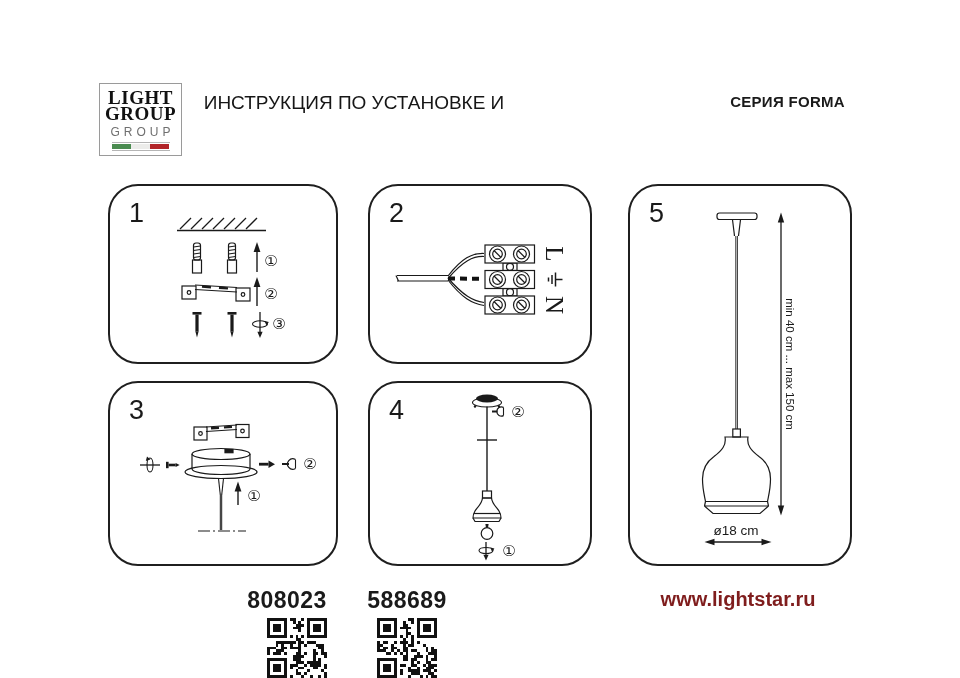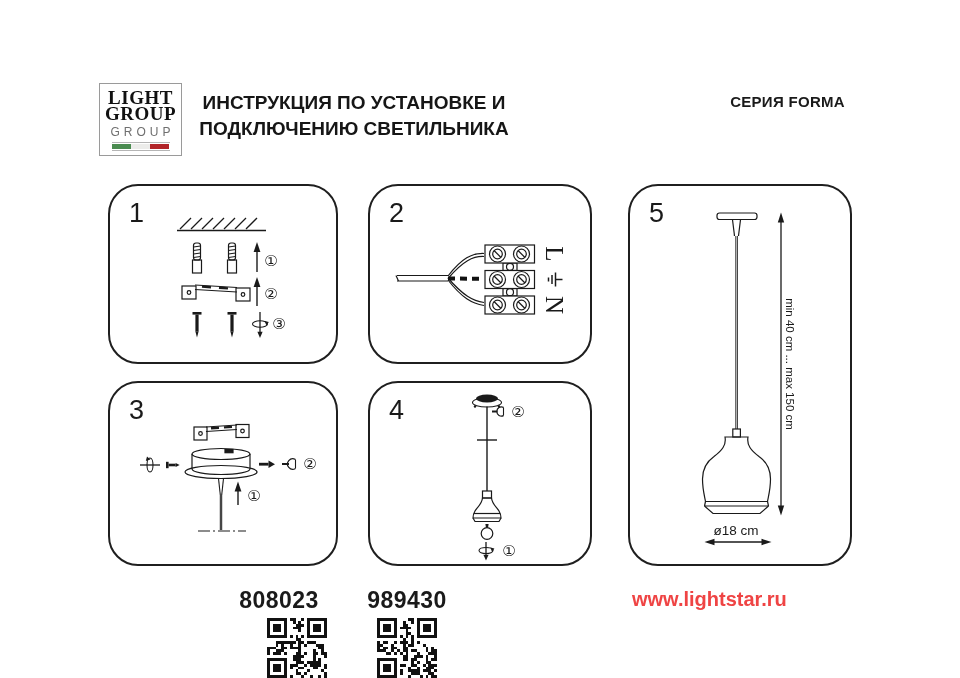--- a/index.html
+++ b/index.html
@@ -12,21 +12,21 @@
           border:1px solid #9a9a9a; background:#fff; text-align:center; padding-top:6px; }
   #logo .l1, #logo .l2 { font-family:"Liberation Serif", serif; font-weight:700; font-size:19px;
           line-height:16px; letter-spacing:0.5px; color:#111; }
   #logo .l3 { font-size:12px; letter-spacing:4px; color:#6f6f6f; margin-top:3px; padding-left:4px; }
   #logo .flag { width:58px; height:9px; margin:3px auto 0 auto;
           border-top:1px solid #b5b5b5; border-bottom:1px solid #b5b5b5;
           display:flex; align-items:center; }
   #logo .flag span { display:block; height:5px; flex:1; }
 
   #main-title { position:absolute; left:196px; top:54px; width:316px; text-align:center;
-          font-weight:700; font-size:19px; line-height:26px; color:#161616; }
+          font-weight:400; font-size:19px; line-height:26px; color:#161616; }
   #series-block { position:absolute; left:630px; top:57px; width:215px; text-align:right; }
   #series-block .series { font-weight:700; font-size:15px; letter-spacing:0.3px; }
   #series-block .articles { font-weight:700; font-size:19px; margin-top:9px; letter-spacing:0.3px; }
 
   
   .panel { position:absolute; border:2px solid #1f1f1f; border-radius:30px; background:#fff; }
   #panel1 { left:108px; top:148px; width:230px; height:180px; }
   #panel2 { left:368px; top:148px; width:224px; height:180px; }
   #panel3 { left:108px; top:345px; width:230px; height:185px; }
   #panel4 { left:368px; top:345px; width:224px; height:185px; }
@@ -34,48 +34,47 @@
   .panel-num { position:absolute; left:19px; top:12px; font-size:27px; color:#1a1a1a; }
   .panel svg { position:absolute; left:0; top:0; }
   .panel svg text { fill:#1a1a1a; }
   .circled { font-family:"DejaVu Sans", sans-serif; font-size:15px; }
   .lnlabel { font-family:"Liberation Serif", serif; font-size:25px; }
   .dimtext { font-family:"Liberation Sans", sans-serif; }
 
   
   .art-code { position:absolute; top:551px; width:110px; text-align:center;
           font-weight:700; font-size:23px; letter-spacing:0.5px; }
-  #art-code-1 { left:224px; }
+  #art-code-1 { left:232px; }
   #art-code-2 { left:352px; }
   .qr { position:absolute; top:582px; width:60px; height:60px; }
   #qr-1 { left:267px; }
   #qr-2 { left:377px; }
   .qr svg rect { fill:#111; }
-  #website { position:absolute; left:632px; top:552px; width:212px; text-align:left;
-          font-weight:700; font-size:20px; color:#ef4444; }
+  #website { position:absolute; left:632px; top:552px; width:212px; text-align:center;
+          font-weight:700; font-size:20px; color:#7f1d1d; }
 </style>
 </head>
 <body>
 
 <div id="page">
 
   <div id="logo">
     <div class="l1">LIGHT</div>
     <div class="l2">GROUP</div>
     <div class="l3">GROUP</div>
     <div class="flag">
       <span style="background:#4a8b50"></span>
         <span style="background:#ececea"></span>
         <span style="background:#b22428"></span>
     </div>
   </div>
 
   <div id="main-title">
     <div>ИНСТРУКЦИЯ ПО УСТАНОВКЕ И</div>
-    <div>ПОДКЛЮЧЕНИЮ СВЕТИЛЬНИКА</div>
   </div>
 
   <div id="series-block">
     <div class="series">СЕРИЯ FORMA</div>
   </div>
 
   <div id="panel1" class="panel">
     <div class="panel-num">1</div>
     <svg width="226" height="176" viewBox="0 0 226 176">
       <g stroke="#1a1a1a" stroke-width="1.3" fill="none">
@@ -332,21 +331,21 @@
       <text class="dimtext" x="106" y="349" font-size="13.5" text-anchor="middle">ø18 cm</text>
       <g>
         <line x1="80" y1="356" x2="136" y2="356" stroke="#1a1a1a" stroke-width="1.3"></line>
         <polygon points="74.5,356 84.5,352.8 84.5,359.2" fill="#1a1a1a"></polygon>
         <polygon points="141.5,356 131.5,352.8 131.5,359.2" fill="#1a1a1a"></polygon>
       </g>
     </svg>
   </div>
 
   <div id="art-code-1" class="art-code">808023</div>
-  <div id="art-code-2" class="art-code">989430</div>
+  <div id="art-code-2" class="art-code">588689</div>
   <div id="qr-1" class="qr"><svg viewBox="0 0 21 21" width="100%" height="100%" shape-rendering="crispEdges">
         <rect x="0" y="0" width="1" height="1"></rect>
         <rect x="1" y="0" width="1" height="1"></rect>
         <rect x="2" y="0" width="1" height="1"></rect>
         <rect x="3" y="0" width="1" height="1"></rect>
         <rect x="4" y="0" width="1" height="1"></rect>
         <rect x="5" y="0" width="1" height="1"></rect>
         <rect x="6" y="0" width="1" height="1"></rect>
         <rect x="0" y="1" width="1" height="1"></rect>
         <rect x="6" y="1" width="1" height="1"></rect>

